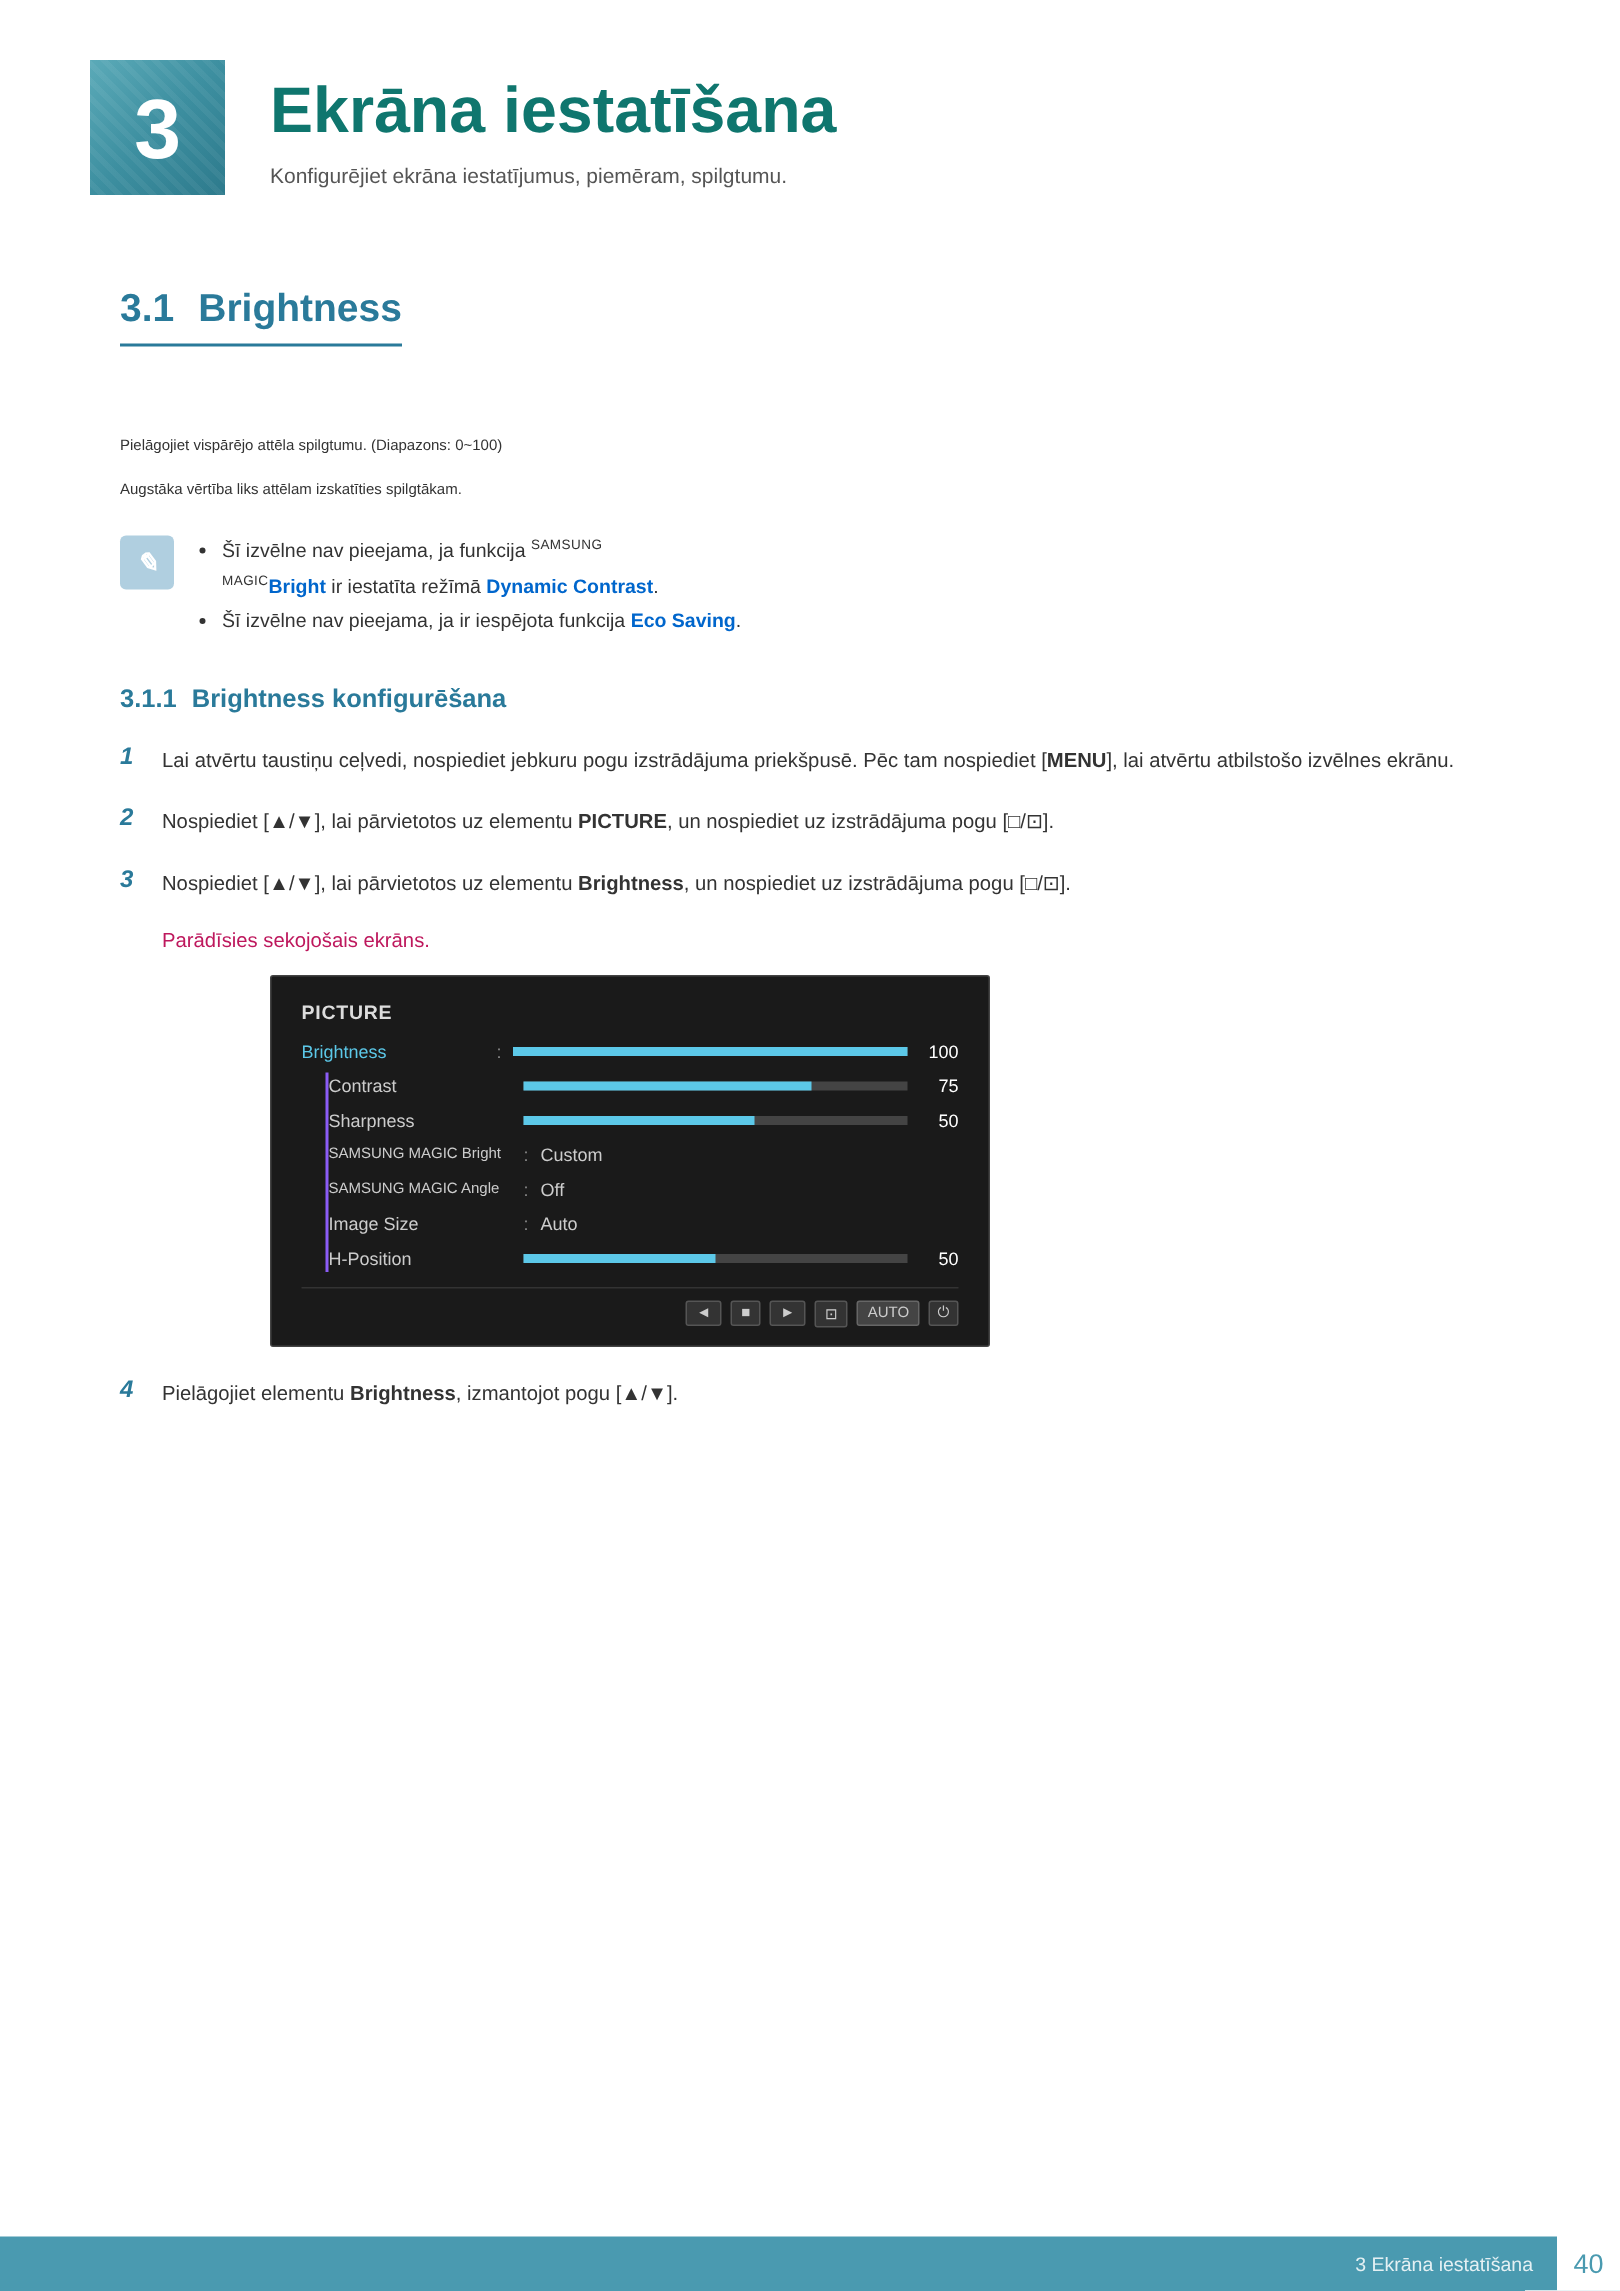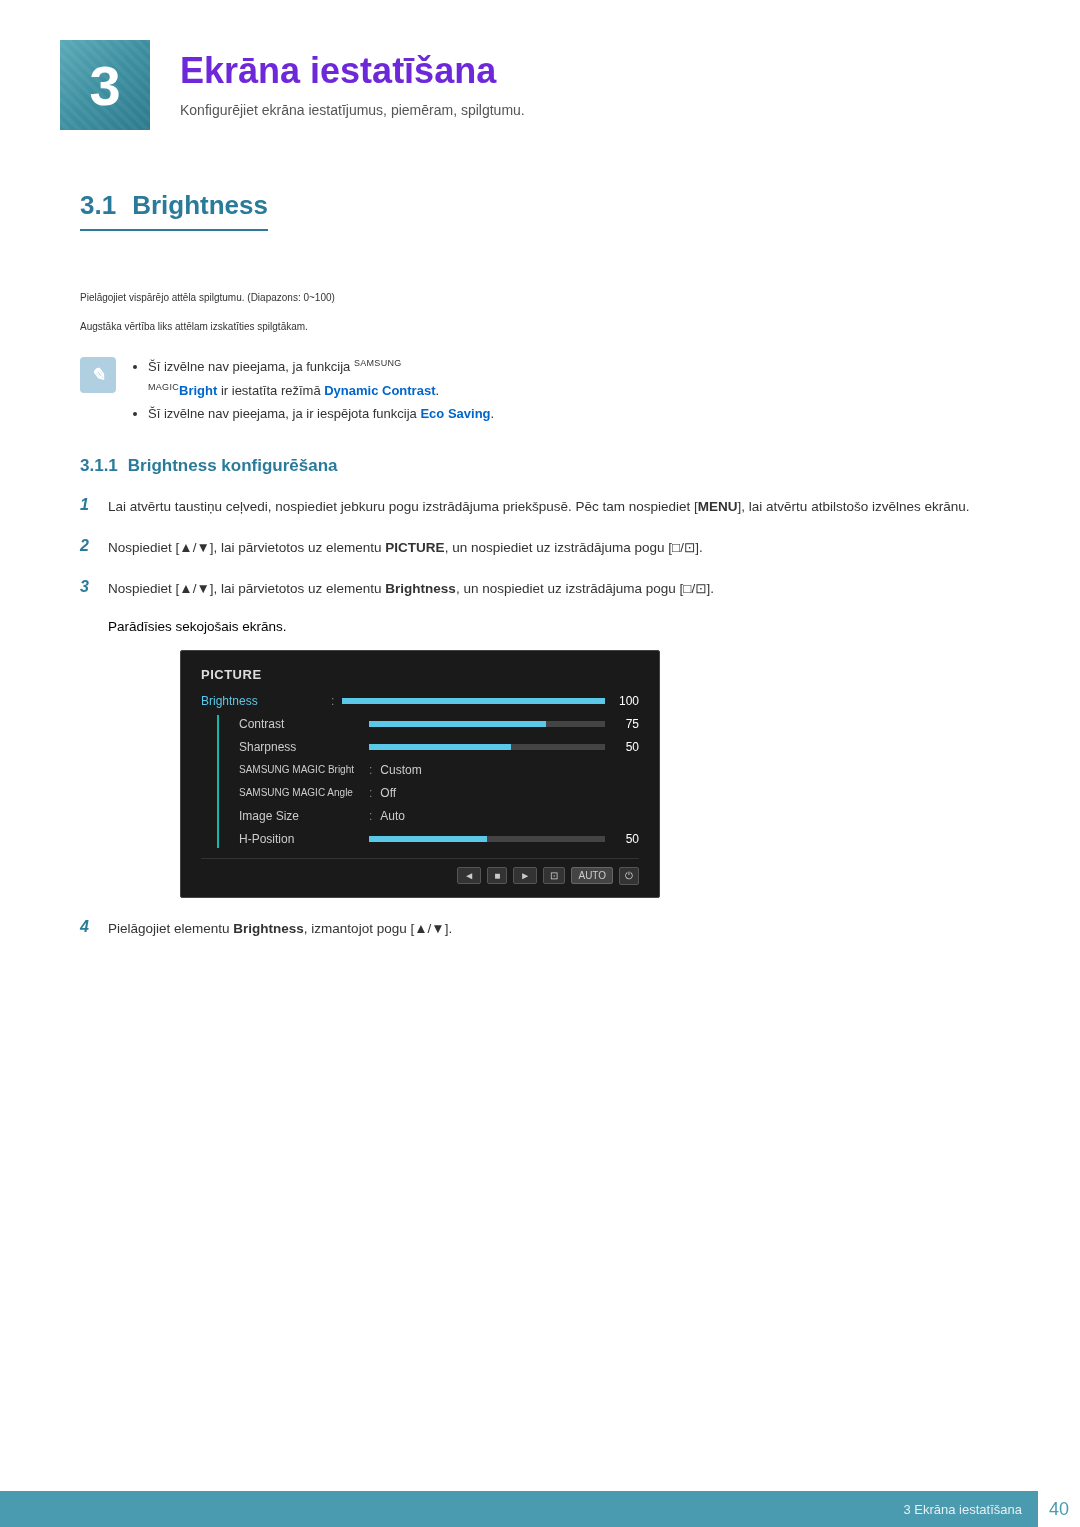--- a/index.html
+++ b/index.html
@@ -50,23 +50,23 @@
       font-weight: bold;
       color: #ffffff;
       z-index: 1;
     }
 
     .header-text-area {
       padding-top: 10px;
     }
 
     .chapter-title {
-      font-size: 36px;
-      font-weight: bold;
-      color: #6d28d9;
+      font-size: 43px;
+      font-weight: bold;
+      color: #0f766e;
       margin-bottom: 10px;
     }
 
     .chapter-subtitle {
       font-size: 14px;
       color: #555555;
     }
 
     
     .content {
@@ -179,21 +179,21 @@
     }
 
     .step-text strong {
       font-weight: bold;
     }
 
     .appears-text {
       margin-top: 10px;
       margin-left: 28px;
       font-size: 13.5px;
-      color: #000000;
+      color: #be185d;
       margin-bottom: 16px;
     }
 
     
     .osd-container {
       margin: 10px 0 20px 100px;
       width: 480px;
       background: #1a1a1a;
       border: 1px solid #444;
       padding: 16px 20px 12px 20px;
@@ -261,22 +261,22 @@
       text-align: right;
     }
 
     .osd-text-value {
       font-size: 12px;
       color: #cccccc;
     }
 
     .osd-left-indent {
       margin-left: 16px;
-      border-left: 2px solid #14b8a6;
-      padding-left: 20px;
+      border-left: 2px solid #8b5cf6;
+      padding-left: 0;
     }
 
     
     .osd-bottom-bar {
       display: flex;
       align-items: center;
       justify-content: flex-end;
       margin-top: 10px;
       gap: 6px;
       border-top: 1px solid #333;

